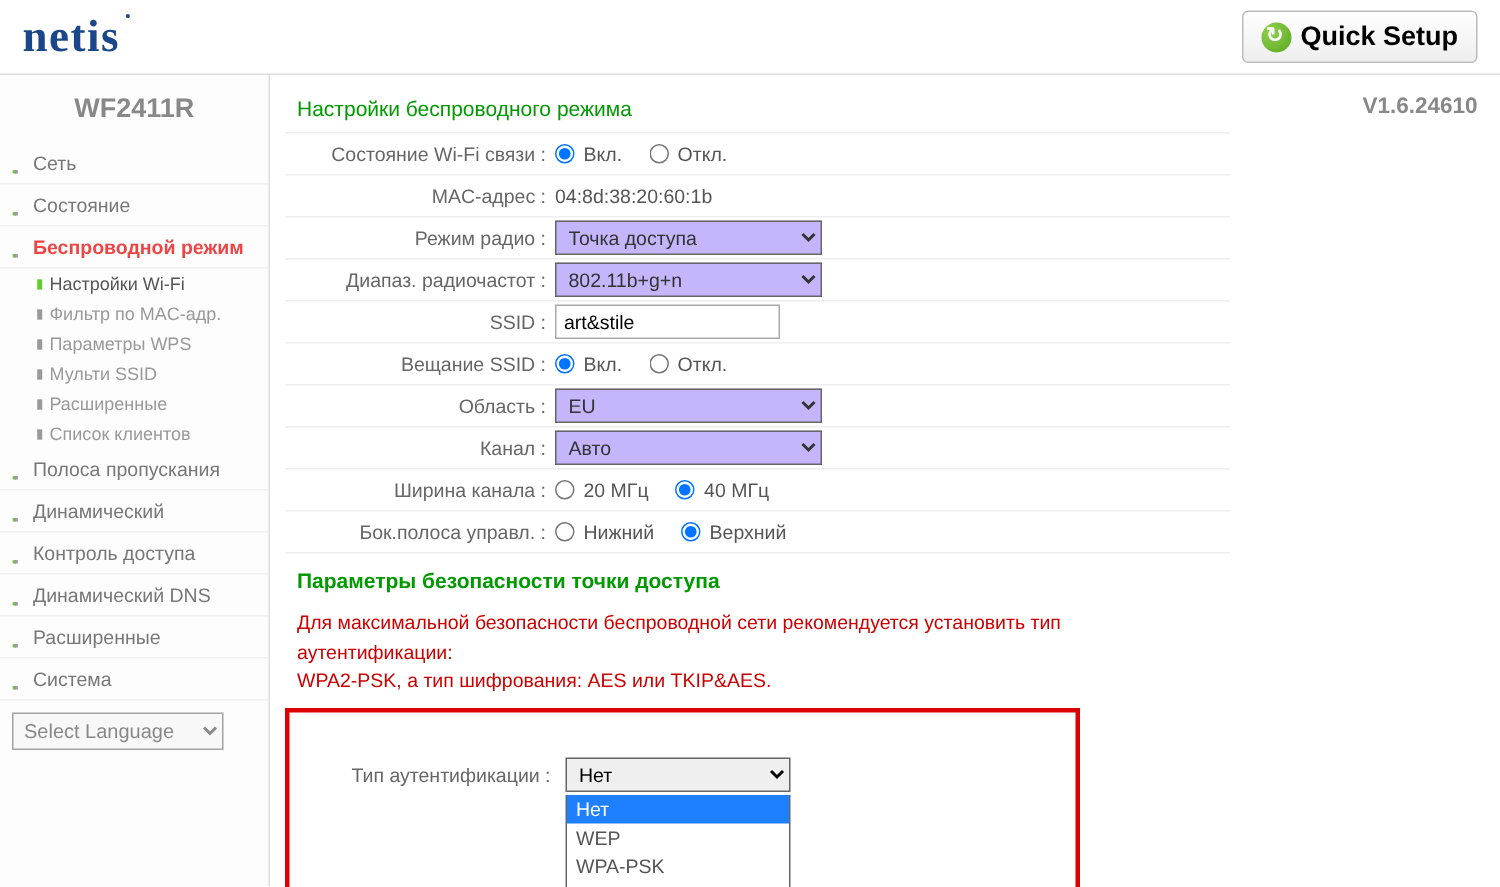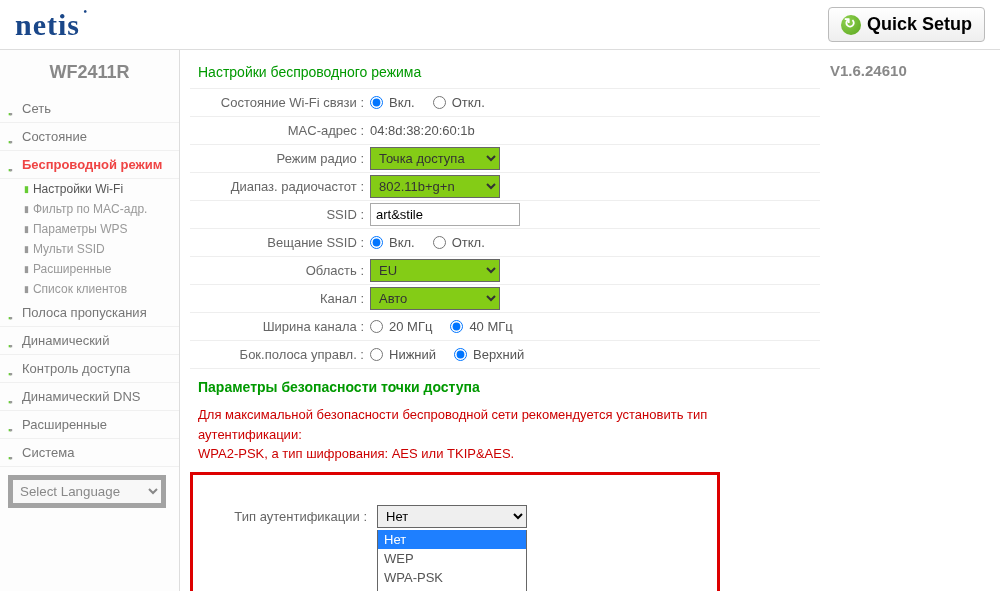--- a/index.html
+++ b/index.html
@@ -16,38 +16,38 @@
 .nav-item { display: flex; align-items: center; gap: 6px; padding: 6px 8px; color: #777; cursor: pointer; border-bottom: 1px solid #f0f0f0; }
 .nav-item.active { color: #ef4444; font-weight: bold; }
 .nav-bullet { width: 8px; height: 8px; display: inline-block; }
 .bullet-dual::before { content:"▪"; color:#6c3; font-size:9px; margin-right:-2px; }
 .bullet-dual::after { content:"▪"; color:#999; font-size:9px; }
 .sub-nav { padding-left: 20px; }
 .sub-item { display: flex; align-items: center; gap: 4px; padding: 3px 4px; color: #999; font-size: 12px; cursor: pointer; }
 .sub-item.active { color: #555; }
 .sub-bullet { color: #999; font-size: 9px; }
 .sub-item.active .sub-bullet { color: #6c3; }
-.lang-select { margin: 8px; padding: 3px; width: 158px; color: #888; border: 5px solid #a3a3a3; background: #f8f8f8; }
+.lang-select { margin: 8px; padding: 3px; width: 141px; color: #888; border: 1px solid #a3a3a3; background: #f8f8f8; }
 .main { flex: 1; padding: 0 10px 10px 10px; overflow: auto; position: relative; }
 .page-title { color: #009900; font-weight: normal; font-size: 14px; padding: 14px 8px 8px 8px; }
 .form-row { display: flex; align-items: center; min-height: 28px; padding: 2px 0; border-top: 1px solid #eee; }
 .form-label { width: 180px; text-align: right; padding-right: 6px; color: #666; font-size: 13px; }
 .form-control { flex: 1; display: flex; align-items: center; gap: 18px; color: #555; }
 .form-control input[type=text] { border: 1px solid #aaa; padding: 3px 5px; font-size: 13px; width: 150px; }
-.form-control select { border: 1px solid #666; padding: 2px 4px; font-size: 13px; width: 130px; background: #84cc16; color: #333; }
+.form-control select { border: 1px solid #666; padding: 2px 4px; font-size: 13px; width: 178px; background: #c4b5fd; color: #333; }
 .radio-group { display: flex; align-items: center; gap: 6px; }
 .section-title { color: #009900; font-weight: bold; font-size: 14px; padding: 10px 8px 6px 8px; border-top: 1px solid #eee; }
 .warning { color: #c00; font-size: 13px; padding: 4px 8px 4px 8px; line-height: 1.5; }
 .auth-box { border: 3px solid #d00; margin: 4px 0 0 0; width: 530px; }
 .auth-row { display: flex; align-items: center; padding: 2px 0; margin-top: 28px; }
 .auth-select { border: 1px solid #666; padding: 2px 4px; font-size: 13px; width: 150px; margin-left: 4px; }
 .dropdown-open { width: 150px; margin-left: 184px; border: 1px solid #666; border-top: none; background: #fff; }
 .dd-opt { padding: 2px 6px; color: #555; cursor: pointer; font-size: 13px; }
 .dd-opt.sel { background: #1e7fff; color: #fff; }
-.version { width: 170px; padding: 12px 15px 0 0; font-weight: bold; color: #888; font-size: 15px; }
+.version { width: 170px; text-align: right; padding: 12px 15px 0 0; font-weight: bold; color: #888; font-size: 15px; }
 </style>
 </head>
 <body>
 
 <div class="header">
   <div class="logo">netis</div>
   <button class="quick-setup">
     <span class="quick-setup-icon"></span>
     <span>Quick Setup</span>
   </button>

